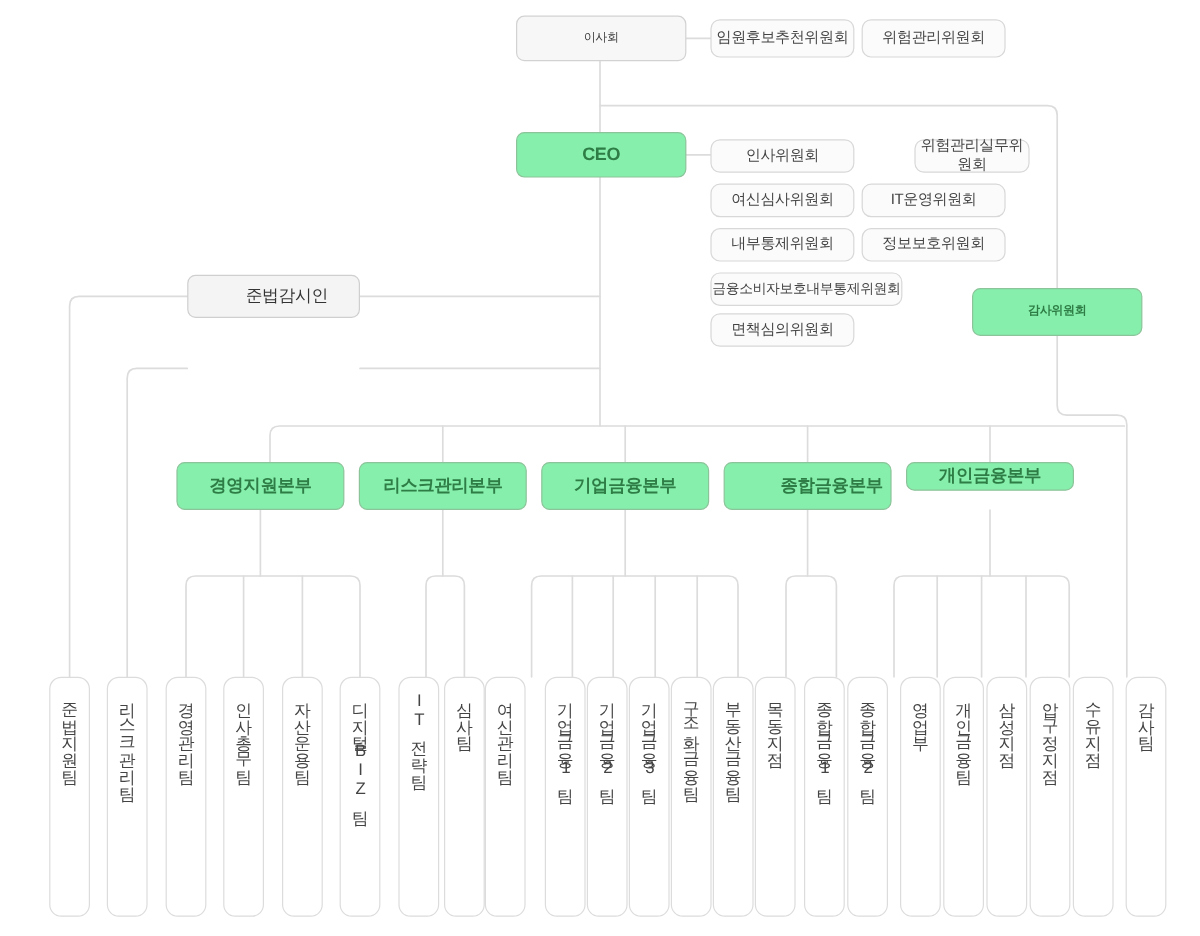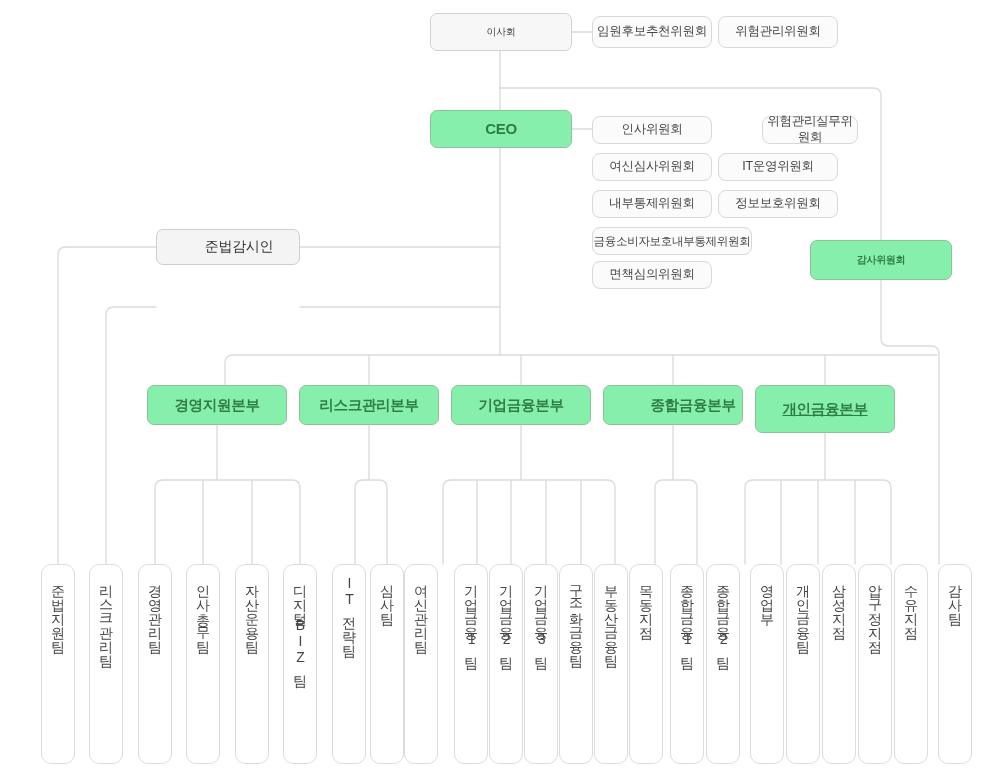--- a/index.html
+++ b/index.html
@@ -202,21 +202,21 @@
   </div>
   <div class="box green division" style="left:299px;top:385px;width:140px;height:40px;">
     <span>리스크관리본부</span>
   </div>
   <div class="box green division" style="left:451px;top:385px;width:140px;height:40px;">
     <span>기업금융본부</span>
   </div>
   <div class="box green division" style="left:603px;top:385px;width:140px;height:40px;padding-left:40px;">
     <span>종합금융본부</span>
   </div>
-  <div class="box green division" style="left:755px;top:385px;width:140px;height:48px;text-decoration:underline;">
+  <div class="box green division" style="left:755px;top:385px;width:140px;height:24px;">
     <span>개인금융본부</span>
   </div>
 
   <div class="team" style="left:41px;top:564px;height:200px;">
     <span class="vt">준법지원팀</span>
   </div>
 
   <div class="team" style="left:89px;top:564px;height:200px;">
     <span class="vt">리스크관리팀</span>
   </div>

